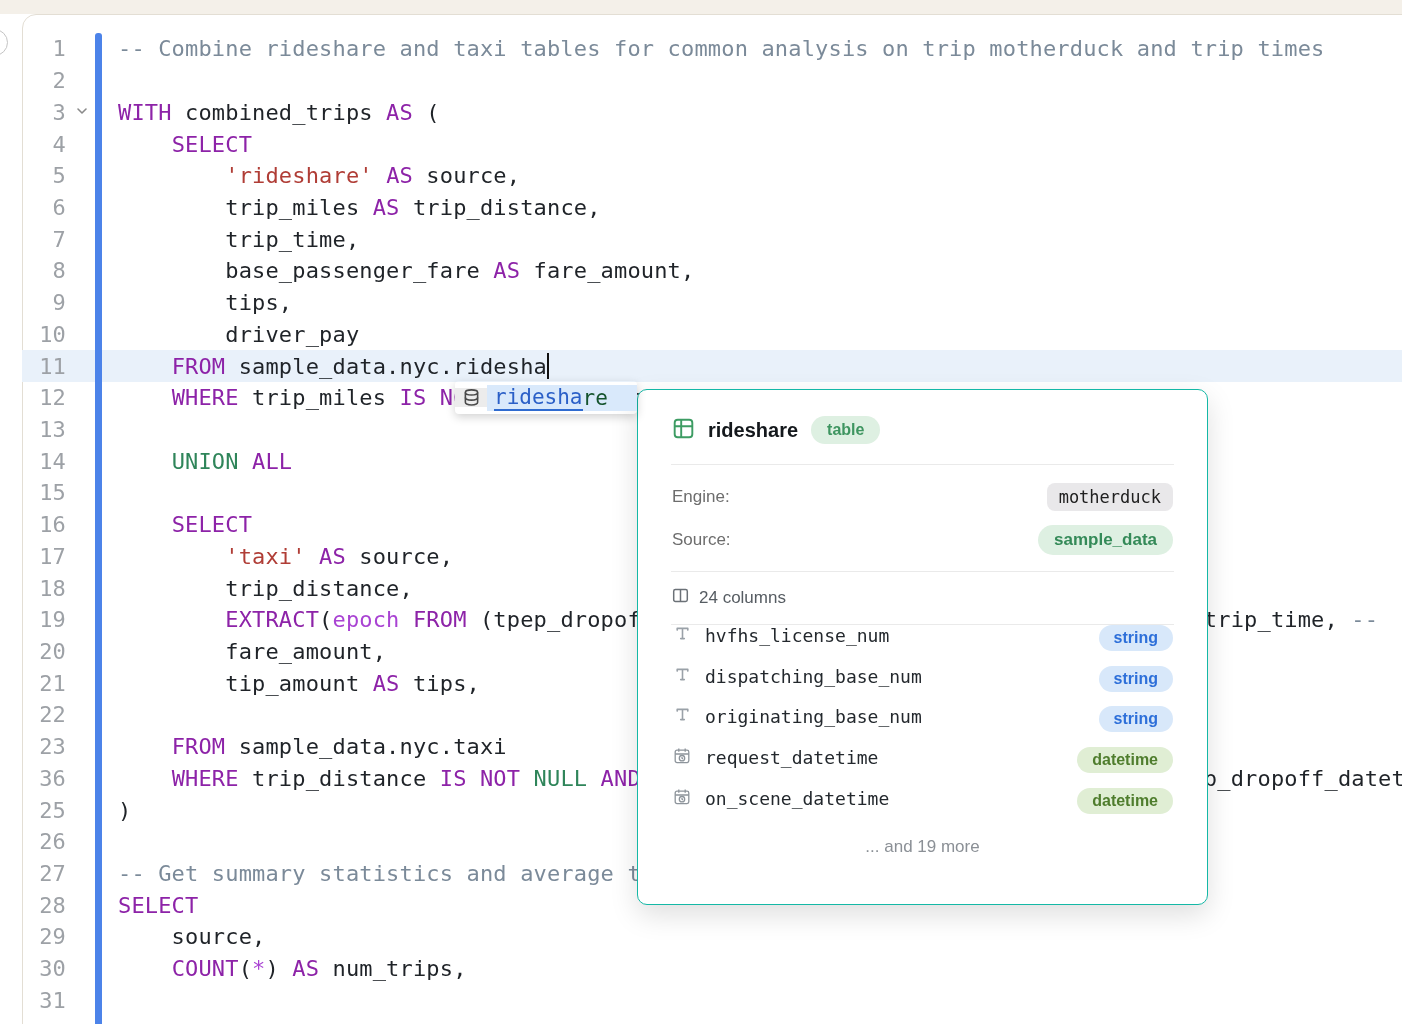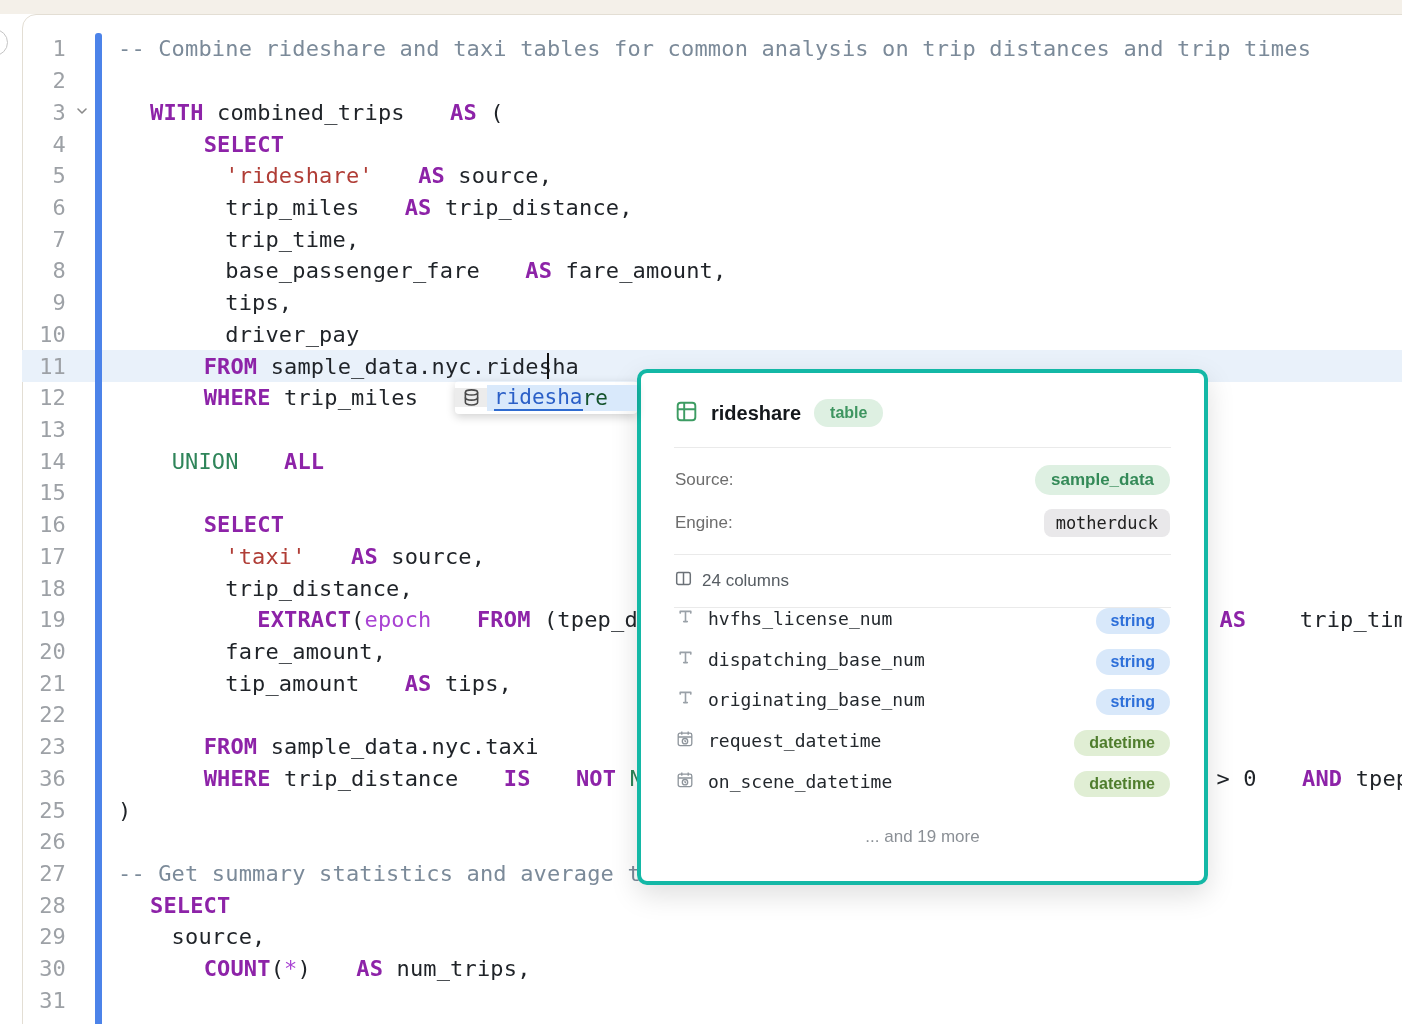--- a/index.html
+++ b/index.html
@@ -20,76 +20,76 @@
     background:#fff;border:1.5px solid #c4c4c4;z-index:1;}
   .card{position:absolute;left:22px;top:14px;width:1395px;height:1030px;background:#fff;
     border:1px solid #e3ded4;border-radius:14px;}
   .code-lines{position:absolute;left:22px;top:33px;width:1380px;z-index:2;}
   .line-row{display:flex;height:31.72px;align-items:center;
     font-family:"DejaVu Sans Mono",monospace;font-size:22px;letter-spacing:0.16px;}
   .line-row.active{background:var(--activeln);}
   .ln{width:44px;text-align:right;color:var(--lnum);flex:none;}
   .foldcol{width:29px;flex:none;}
   .code{white-space:pre;padding-left:23px;color:var(--txt);flex:none;}
-  .tok-k{color:var(--kw);font-weight:bold;margin-left:32px;}
+  .tok-k{color:var(--kw);font-weight:normal;}
   .tok-v{color:var(--soft);}
   .tok-g{color:var(--grn);}
   .tok-s{color:var(--str);}
   .tok-c{color:var(--cmt);}
   .tok-t{color:var(--txt);}
   .focus-bar{position:absolute;left:95px;top:33px;width:6.5px;height:991px;background:var(--bar);
     border-radius:3px 3px 0 0;z-index:3;}
   .fold-chevron{position:absolute;left:74px;top:103px;z-index:4;color:#8a8a8a;}
   .cursor{position:absolute;left:547px;top:353px;width:2px;height:26px;background:#111;z-index:6;}
 
   
   .ac{position:absolute;left:455px;top:381px;height:33px;display:flex;z-index:20;
     border-radius:4px;overflow:hidden;box-shadow:0 3px 10px rgba(0,0,0,.18);align-items:center;}
   .ac-icon{width:32px;background:#ececec;display:flex;align-items:center;justify-content:center;flex:none;}
   .ac-item{width:150px;background:#d9e9fb;display:flex;align-items:center;padding-left:7px;
     font-family:"DejaVu Sans Mono",monospace;font-size:21px;}
   .ac-match{color:#2a5fc7;border-bottom:2px solid #2f6bd0;}
   .ac-rest{color:#14532d;}
 
   
-  .popup{position:absolute;left:637px;top:369px;width:571px;height:516px;background:#fff;
-    border:4px solid #14b8a6;border-radius:10px;box-shadow:0 10px 28px rgba(0,0,0,.13);z-index:15;}
+  .popup{position:absolute;left:637px;top:389px;width:571px;height:516px;background:#fff;
+    border:1px solid #14b8a6;border-radius:10px;box-shadow:0 10px 28px rgba(0,0,0,.13);z-index:15;}
   .pp-header{height:74px;display:flex;align-items:center;gap:13px;padding:6px 34px 0 34px;}
   .pp-title{font-size:20px;font-weight:bold;color:#14181c;}
   .pp-divider{height:1px;background:var(--divider);margin:0 33px;}
   .pp-fields{padding:10px 0;}
   .pp-field{height:43px;display:flex;align-items:center;justify-content:space-between;padding:0 34px;}
   .pp-label{font-size:17px;color:var(--label);}
   .pill{border-radius:999px;display:inline-flex;align-items:center;}
   .pill-table{background:var(--pillGreenBg);color:var(--pillGreenText);font-size:16px;font-weight:bold;padding:5px 16px;}
   .pill-sample{background:var(--pillGreenBg);color:var(--sampleText);font-size:17px;font-weight:bold;padding:5px 16px;}
   .pill-engine{background:var(--pillGrayBg);color:var(--pillGrayText);font-size:17px;
     font-family:"DejaVu Sans Mono",monospace;border-radius:8px;padding:4px 12px;}
   .pp-colcount{height:52px;display:flex;align-items:center;gap:10px;padding:0 34px;
     font-size:17px;color:#565c62;}
   .pp-row{height:40.7px;display:flex;align-items:flex-start;padding:0 34px;}
   .pp-row .rowicon{width:20px;display:flex;justify-content:center;flex:none;margin-right:13px;}
   .pp-colname{font-family:"DejaVu Sans Mono",monospace;font-size:18px;color:var(--name);flex:1;}
   .pill-string{background:var(--pillBlueBg);color:var(--pillBlueText);font-size:16px;font-weight:bold;padding:4px 15px;}
   .pill-datetime{background:var(--pillDtBg);color:var(--pillDtText);font-size:16px;font-weight:bold;padding:4px 15px;}
-  .pp-more{margin-top:16px;text-align:center;font-size:17px;color:#8b9096;}
+  .pp-more{margin-top:9px;text-align:center;font-size:17px;color:#8b9096;}
 </style>
 </head>
 <body>
 
 <div class="page">
   <div class="top-strip"></div>
   <div class="scroll-circle"></div>
   <div class="card"></div>
 
   <div class="code-lines">
       <div class="line-row">
         <span class="ln">1</span>
         <span class="foldcol"></span>
-        <span class="code"><span class="tok-c">-- Combine rideshare and taxi tables for common analysis on trip distances and trip times</span></span>
+        <span class="code"><span class="tok-c">-- Combine rideshare and taxi tables for common analysis on trip motherduck and trip times</span></span>
       </div>
       <div class="line-row">
         <span class="ln">2</span>
         <span class="foldcol"></span>
         <span class="code"></span>
       </div>
       <div class="line-row">
         <span class="ln">3</span>
         <span class="foldcol"></span>
         <span class="code"><span class="tok-k">WITH</span><span class="tok-t"> combined_trips </span><span class="tok-k">AS</span><span class="tok-t"> (</span></span>
@@ -270,26 +270,26 @@
           <rect x="2.8" y="2.8" width="18.4" height="18.4" rx="3.2"></rect>
           <path d="M2.8 9.6h18.4M9.6 2.8v18.4"></path>
         </svg>
       </span>
       <span class="pp-title">rideshare</span>
       <span class="pill pill-table">table</span>
     </div>
     <div class="pp-divider"></div>
     <div class="pp-fields">
         <div class="pp-field">
+          <span class="pp-label">Engine:</span>
+          <span class="pill pill-engine">motherduck</span>
+        </div>
+        <div class="pp-field">
           <span class="pp-label">Source:</span>
           <span class="pill pill-sample">sample_data</span>
-        </div>
-        <div class="pp-field">
-          <span class="pp-label">Engine:</span>
-          <span class="pill pill-engine">motherduck</span>
         </div>
       </div>
     <div class="pp-divider"></div>
     <div class="pp-colcount">
       <span>
         <svg width="17" height="17" viewBox="0 0 16 16" fill="none" stroke="#6b7177" stroke-width="1.4">
           <rect x="1.6" y="2.4" width="12.8" height="11.2" rx="1.6"></rect>
           <path d="M8 2.4v11.2"></path>
         </svg>
       </span>

